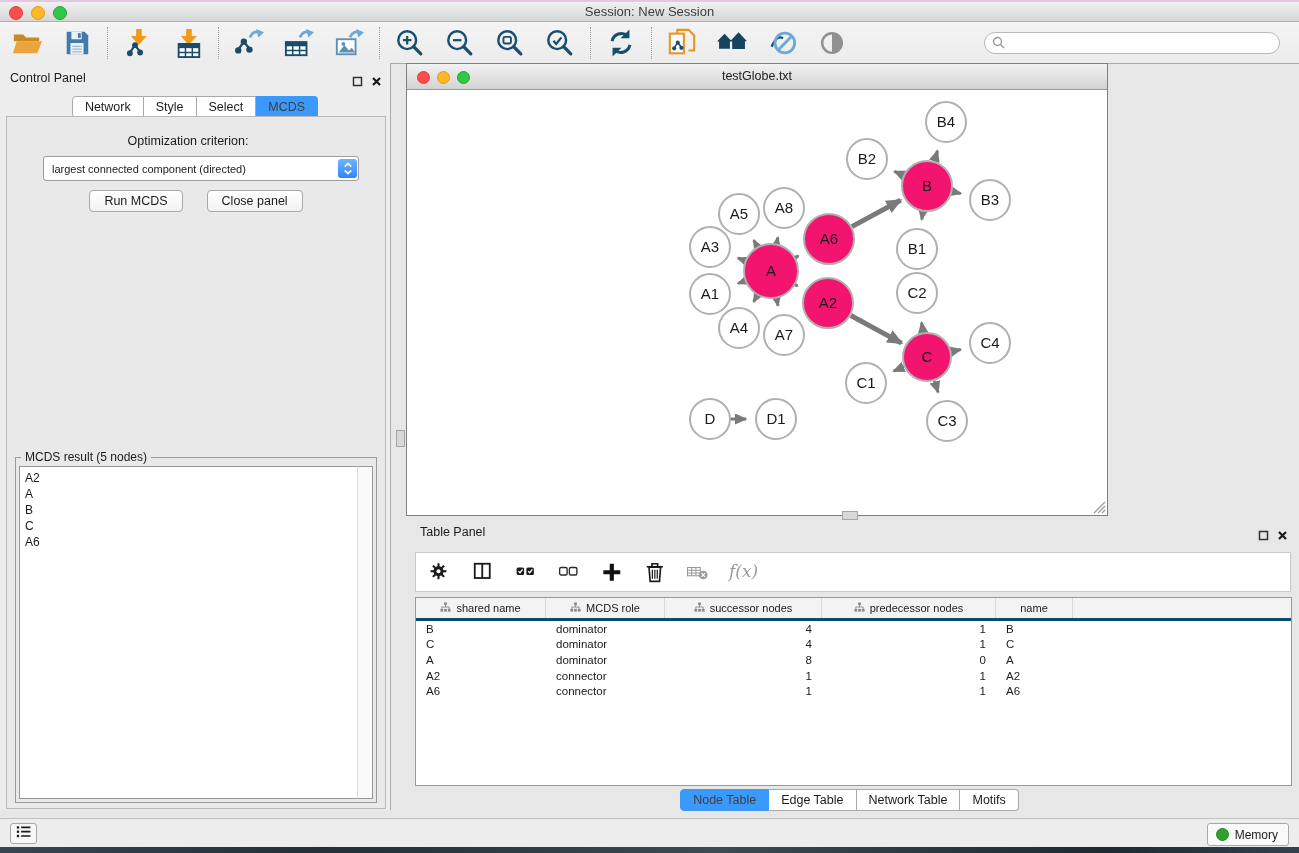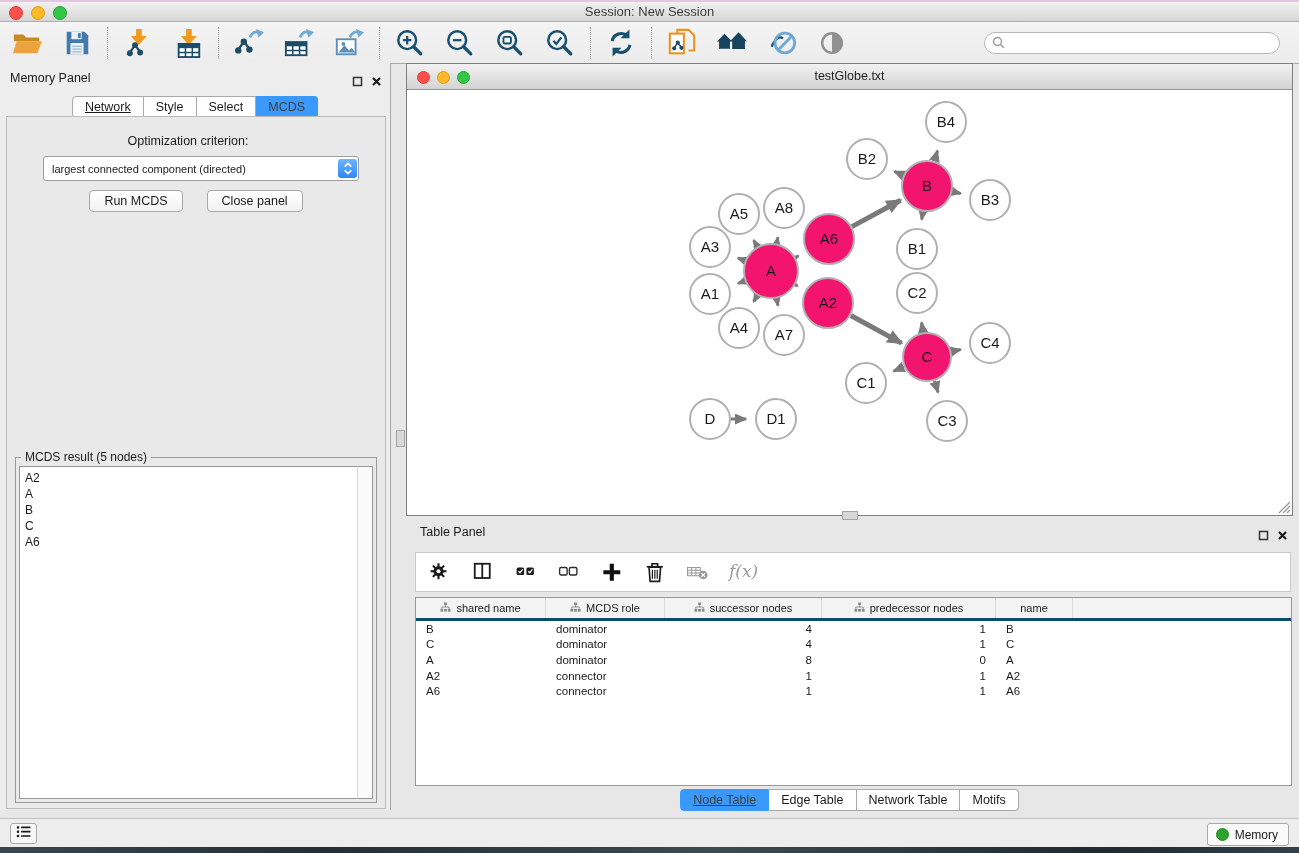--- a/index.html
+++ b/index.html
@@ -30,21 +30,21 @@
   .search-icon{position:absolute;left:8px;top:4px;width:14px;height:14px;}
 
   
   .control-panel{left:0;top:63px;width:391px;height:747px;background:#EDEDED;border-right:1px solid #ABABAB;}
   .panel-title{font-size:12.5px;color:#1b1b1b;}
   .panel-icons{position:absolute;display:flex;gap:8px;}
   .panel-icons svg{width:11px;height:11px;}
   .cp-tabs{position:absolute;top:33px;left:0;right:0;display:flex;justify-content:center;}
   .tab{padding:3px 12px;background:#fff;border:1px solid #A9A9A9;border-left-width:0;
        font-size:12.5px;color:#1b1b1b;cursor:default;}
-  .tab:first-child{border-left-width:1px;border-radius:4px 0 0 4px;text-decoration:underline;}
+  .tab:first-child{border-left-width:1px;border-radius:4px 0 0 4px;}
   .tab:last-child{border-radius:0 4px 4px 0;}
   .tab.active{background:#3B99FC;border-color:#3B99FC;color:#404040;}
   .cp-content{position:absolute;left:6px;top:53px;width:378px;height:691px;background:#E9E9E9;
               border:1px solid #B9B9B9;}
   .criterion-label{position:absolute;top:17px;left:0;right:16px;text-align:center;font-size:12.5px;}
   .criterion-select{position:absolute;left:36px;top:39px;width:314px;height:23px;background:#fff;
                     border:1px solid #9E9E9E;border-radius:3px;display:flex;align-items:center;}
   .criterion-select .sel-text{flex:1;font-size:11px;padding-left:8px;white-space:nowrap;overflow:hidden;}
   .sel-stepper{width:19px;height:19px;margin-right:1px;background:linear-gradient(#6FB5FD,#2E87FA);
                border-radius:3px;display:flex;align-items:center;justify-content:center;}
@@ -53,21 +53,21 @@
   .btn{background:linear-gradient(#FFFFFF,#F2F2F2);border:1px solid #A9A9A9;border-radius:4px;
        font-size:12.5px;padding:3px 14px;color:#1b1b1b;cursor:default;}
   .result-box{position:absolute;left:8px;top:340px;width:360px;height:344px;border:1px solid #9A9A9A;}
   .result-legend{position:absolute;top:-8px;left:5px;background:#E9E9E9;padding:0 4px;font-size:12px;}
   .result-list{position:absolute;left:3px;top:8px;right:17px;bottom:3px;background:#fff;
                border:1px solid #979797;border-right:none;padding:3px 5px;font-size:12px;line-height:16px;}
   .result-scroll{position:absolute;right:3px;top:8px;width:14px;bottom:3px;background:#FAFAFA;
                  border:1px solid #979797;border-left:1px solid #DDD;}
 
   
-  .network-window{left:406px;top:63px;width:887px;height:453px;border:1px solid #7F7F7F;background:#fff;}
+  .network-window{left:406px;top:63px;width:702px;height:453px;border:1px solid #7F7F7F;background:#fff;}
   .nw-titlebar{position:absolute;left:0;top:0;right:0;height:25px;background:linear-gradient(#F2F2F2,#D3D3D3);
                border-bottom:1px solid #979797;}
   .nw-titlebar .lights{top:7px;left:10px;gap:7px;}
   .nw-titlebar .light{width:11px;height:11px;}
   .nw-title{text-align:center;font-size:12.5px;line-height:24px;color:#222;}
   .nw-canvas{position:absolute;left:0;top:26px;right:0;bottom:0;background:#fff;}
   .nw-grip{position:absolute;right:1px;bottom:1px;width:16px;height:16px;}
   .v-handle{left:396px;top:430px;width:9px;height:17px;background:#D8D8D8;border:1px solid #A5A5A5;}
   .h-handle{left:842px;top:511px;width:16px;height:9px;background:#D8D8D8;border:1px solid #A5A5A5;}
 
@@ -239,21 +239,21 @@
   <div class="search-wrap">
     <span class="search-icon" id="search-icon-slot"><svg viewBox="0 0 14 14">
           <circle cx="5.5" cy="5.5" r="4" fill="none" stroke="#9a9a9a" stroke-width="1.4"></circle>
     <path d="M8.5 8.5l3.5 3.5" stroke="#9a9a9a" stroke-width="1.4"></path>
         </svg></span>
     <input class="search-input" placeholder="" style="">
   </div>
 </div>
 
 <div class="abs control-panel">
-  <div class="panel-title abs" style="left:10px;top:8px;">Memory Panel</div>
+  <div class="panel-title abs" style="left:10px;top:8px;">Control Panel</div>
   <div class="panel-icons" style="right:8px;top:10px;">
     <span class="js-float-icon"><svg viewBox="0 0 11 11">
           <rect x="1.5" y="1.5" width="8" height="8" fill="none" stroke="#333" stroke-width="1.5"></rect>
         </svg></span>
     <span class="js-close-icon"><svg viewBox="0 0 11 11">
           <path d="M2 2l7 7M9 2L2 9" stroke="#1b1b1b" stroke-width="2.2"></path>
         </svg></span>
   </div>
   <div class="cp-tabs" id="cp-tabs">
       <div class="tab">Network</div>

